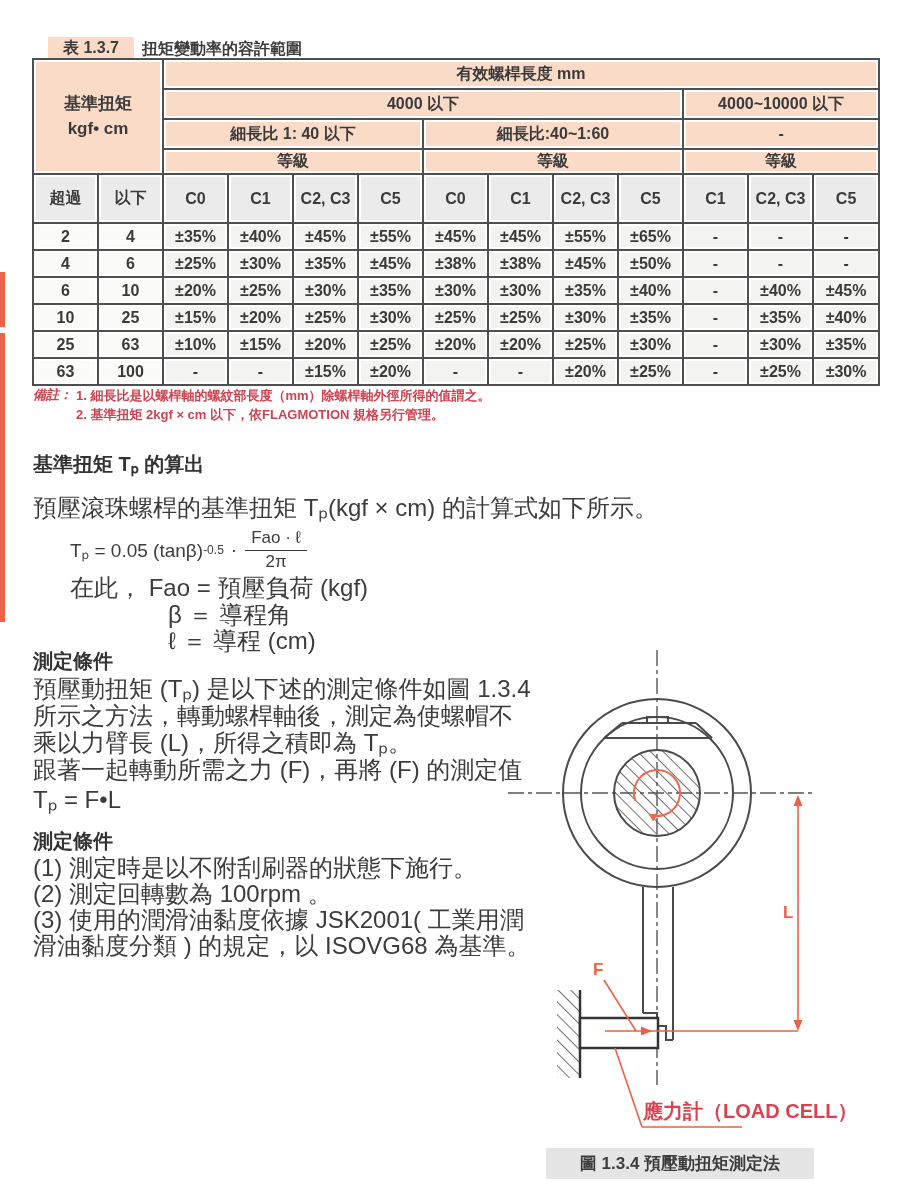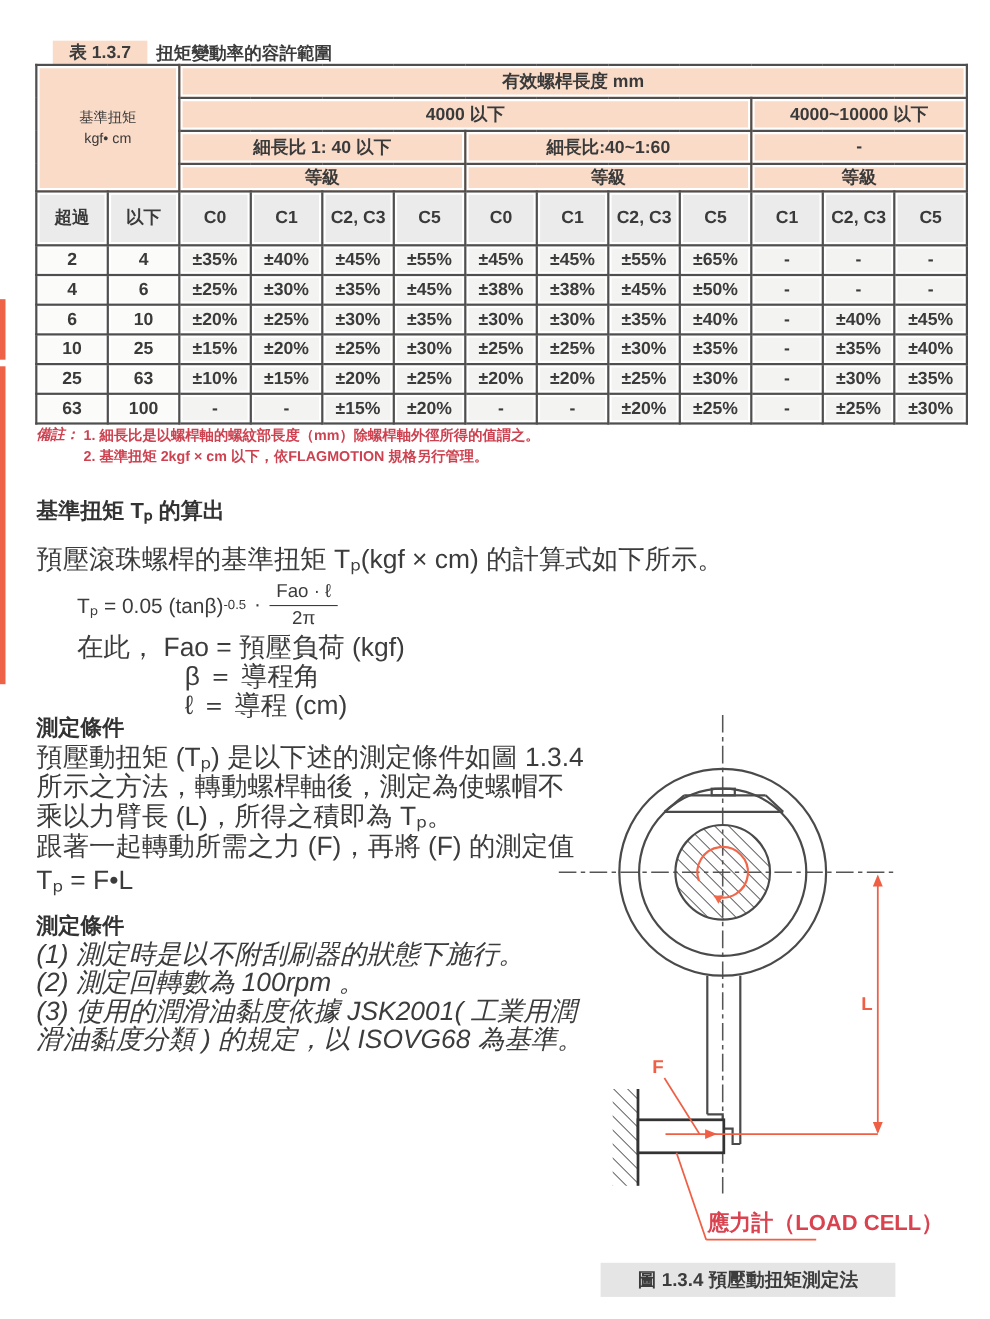--- a/index.html
+++ b/index.html
@@ -26,21 +26,21 @@
   
   .tq-wrap { position:absolute; left:32px; top:58px; }
   table.tq { border-collapse:collapse; table-layout:fixed; width:846px; }
   table.tq td {
     border:2px solid #4f4f4f; background:#f2f2f1;
     box-shadow:inset 0 0 0 2px #ffffff;
     text-align:center; vertical-align:middle;
     font-size:16px; color:#3a3a3a; padding:0;
   }
   table.tq td.salmon { background:#f9dbc8; font-weight:bold; font-size:16px; }
-  table.tq td.corner { background:#f9dbc8; font-weight:normal; font-size:13px; line-height:1.45;text-align:center; }
+  table.tq td.corner { background:#f9dbc8; font-weight:bold; font-size:17px; line-height:1.45;text-align:center; }
   table.tq td.grade-head { background:#ebebeb; font-weight:bold; height:49px; font-size:16px; }
   table.tq td.range-cell { background:#fbfbfa; height:27px; font-weight:bold; }
   table.tq td.val-cell { background:#f3f3f2; height:27px; font-weight:bold; }
   table.tq tr.hr1 td { height:30px; }
   table.tq tr.hr2 td { height:30px; }
   table.tq tr.hr3 td { height:30px; }
   table.tq tr.hr4 td { height:25px; }
 
   
   .notes { position:absolute; left:33px; top:386px; color:#cd4250; font-size:13px; font-weight:bold; }
@@ -254,21 +254,21 @@
   <div class="h-bold" style="left:33px; top:648px;">測定條件</div>
   <div class="para lines" style="left:33px; top:675px;">
     <div>預壓動扭矩 (Tₚ) 是以下述的測定條件如圖 1.3.4</div>
     <div>所示之方法，轉動螺桿軸後，測定為使螺帽不</div>
     <div>乘以力臂長 (L)，所得之積即為 Tₚ。</div>
     <div>跟著一起轉動所需之力 (F)，再將 (F) 的測定值</div>
   </div>
   <div class="para" style="left:33px; top:782px;">Tₚ = F•L</div>
 
   <div class="h-bold" style="left:33px; top:828px;">測定條件</div>
-  <div class="para cond2-lines" style="left:33px; top:855px;font-style:italic;">
+  <div class="para cond2-lines" style="left:33px; top:855px;">
     <div>(1) 測定時是以不附刮刷器的狀態下施行。</div>
     <div>(2) 測定回轉數為 100rpm 。</div>
     <div>(3) 使用的潤滑油黏度依據 JSK2001( 工業用潤</div>
     <div>滑油黏度分類 ) 的規定，以 ISOVG68 為基準。</div>
   </div>
 
   <svg class="diagram" viewBox="0 0 390 500" xmlns="http://www.w3.org/2000/svg">
     <defs>
       <pattern id="hatch" width="9" height="9" patternUnits="userSpaceOnUse" patternTransform="rotate(-45)">
         <line x1="0" y1="0" x2="0" y2="9" stroke="#4a4a4a" stroke-width="1.6"></line>

